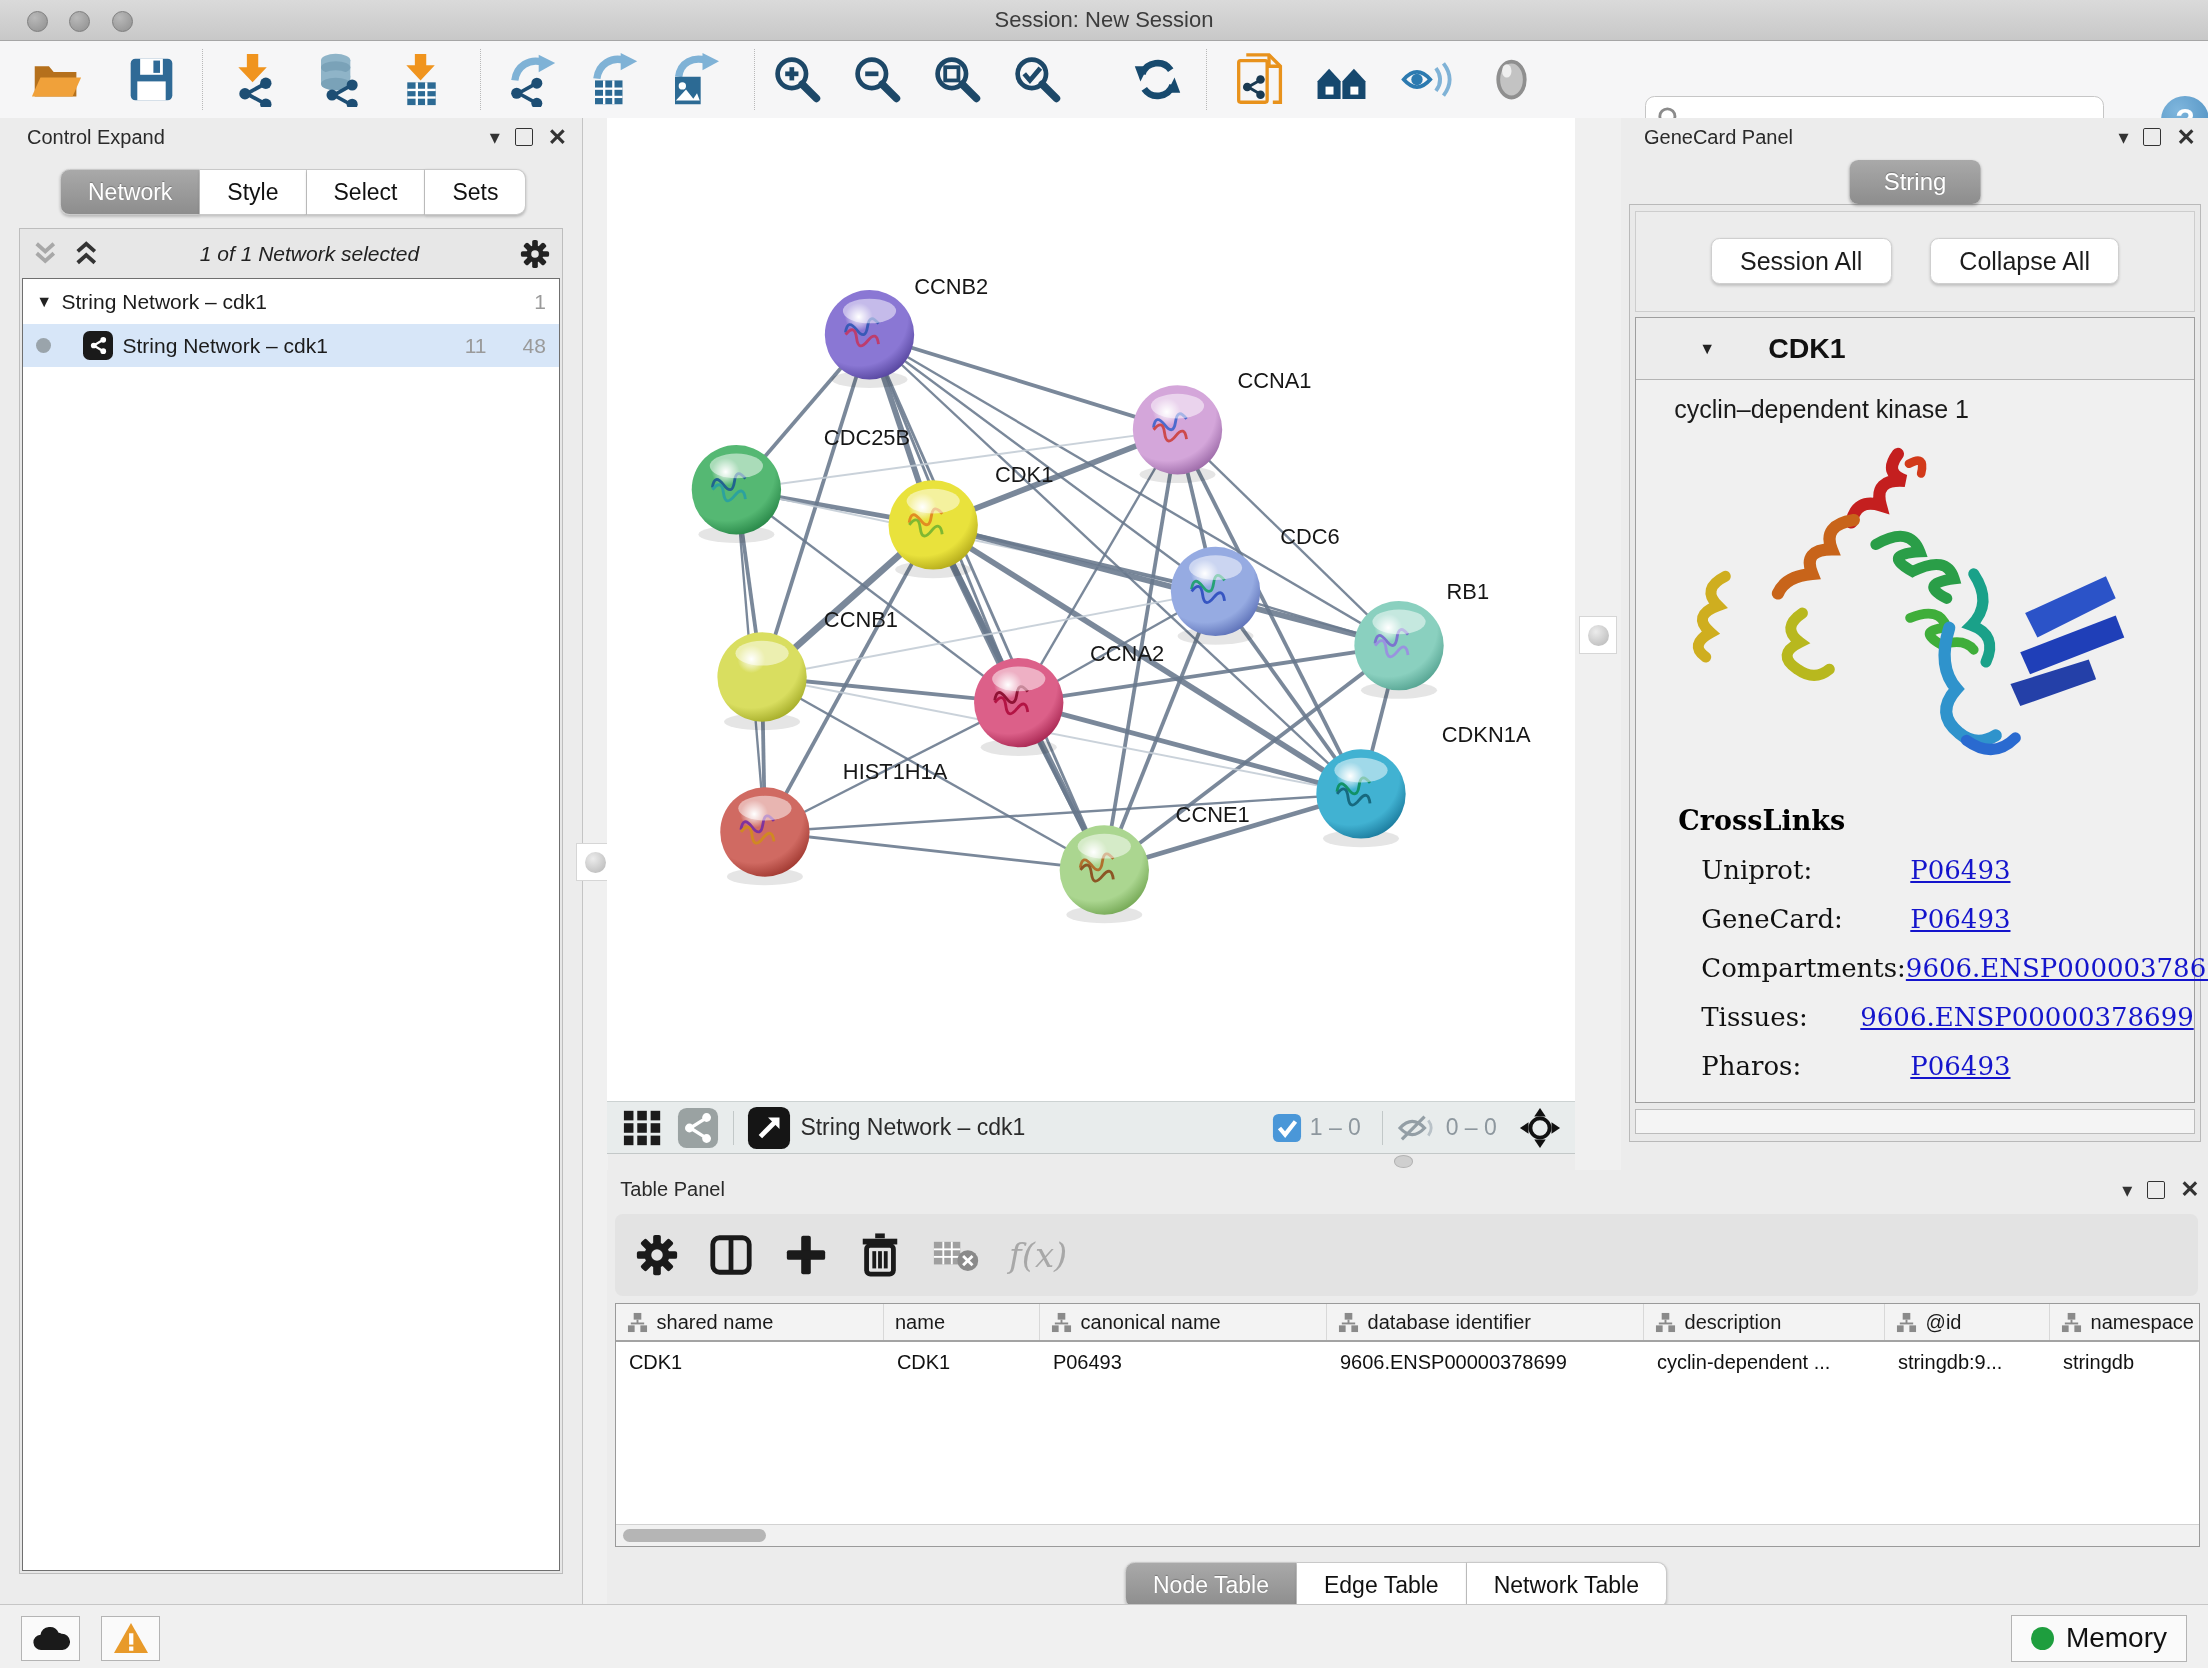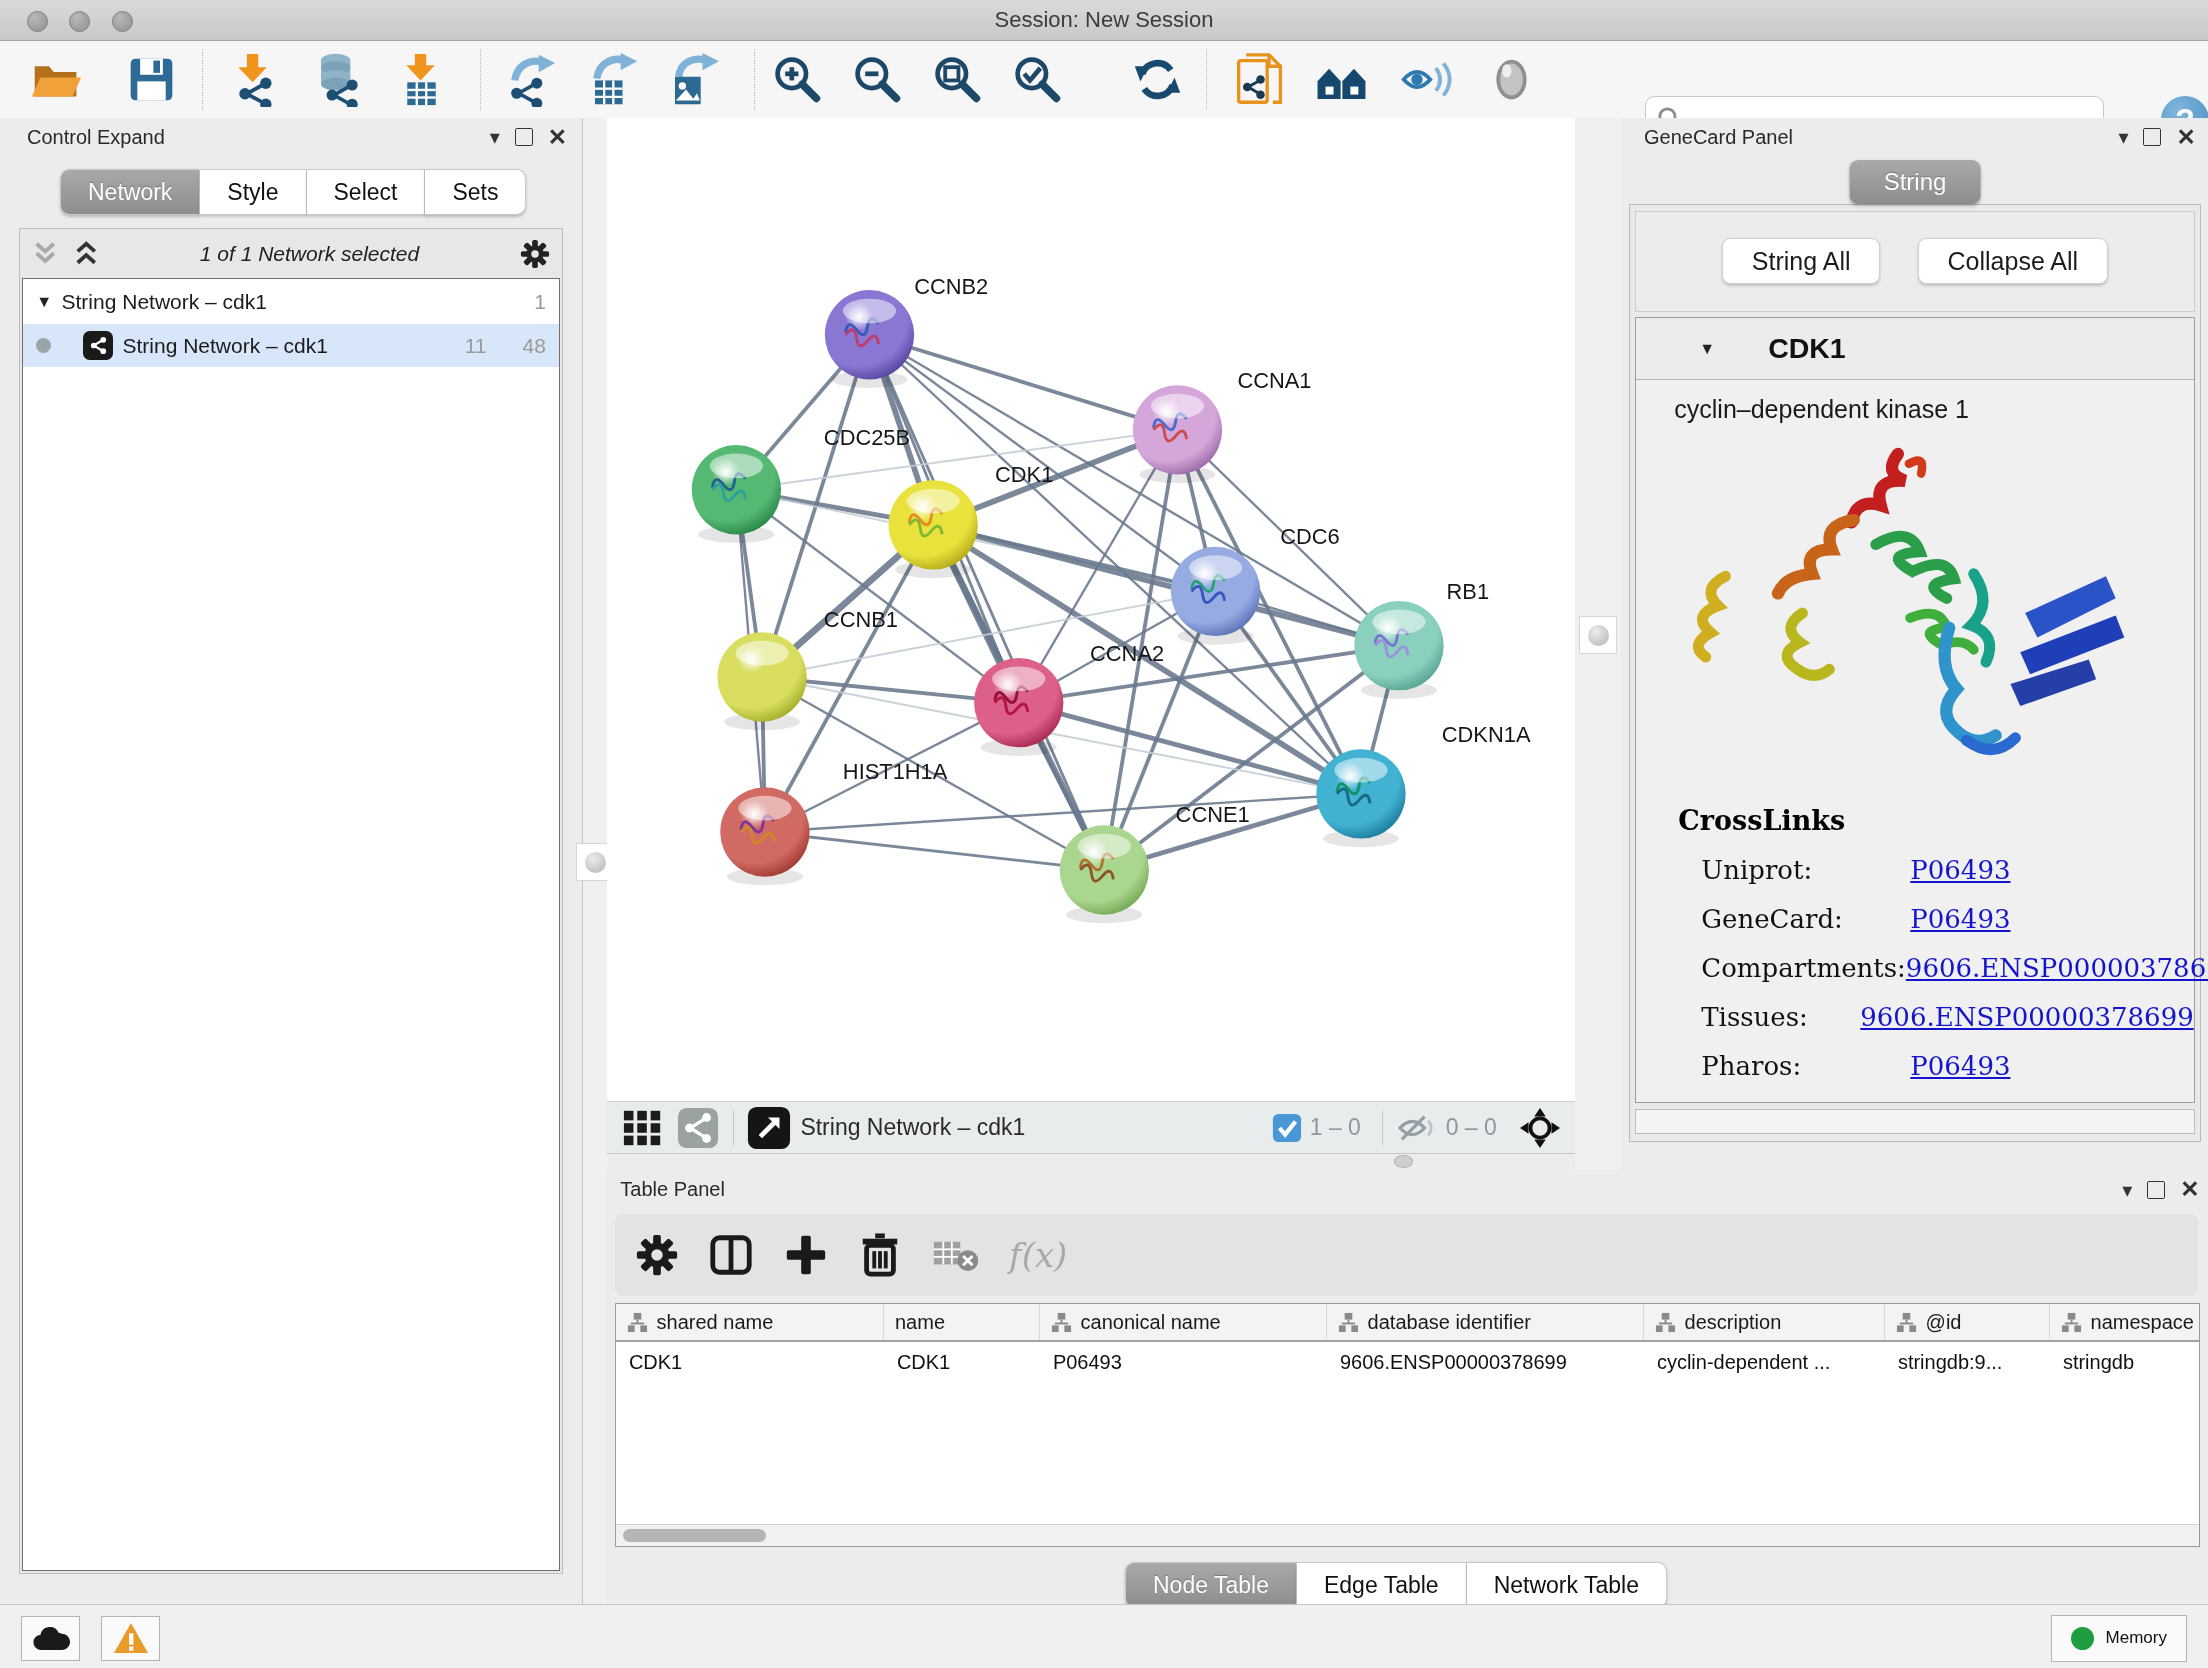--- a/index.html
+++ b/index.html
@@ -81,21 +81,21 @@
   .th-row{display:flex;height:36px;background:#f3f3f3;border-bottom:2px solid #a3a3a3;}
   .th-cell{display:flex;align-items:center;gap:8.6px;padding-left:11.4px;font-size:20px;color:#1a1a1a;border-right:1px solid #d8d8d8;box-sizing:border-box;flex:none;overflow:hidden;white-space:nowrap;}
   .tr-row{display:flex;height:40px;}
   .td-cell{display:flex;align-items:center;padding-left:13.3px;font-size:20px;color:#111;box-sizing:border-box;flex:none;overflow:hidden;white-space:nowrap;}
   .hscroll{position:absolute;left:0;right:0;bottom:0;height:21px;background:#f1f1f1;border-top:1px solid #d2d2d2;}
   .hthumb{position:absolute;left:7.6px;top:3.8px;width:143px;height:13.3px;border-radius:6.7px;background:#b5b5b5;}
   .td-tabs{position:absolute;left:518px;top:392px;}
   
   .statusbar{position:absolute;left:0;top:1604px;width:2208px;height:65px;background:#f0f0f0;border-top:1px solid #c6c6c6;}
   .sb-btn{position:absolute;top:10.5px;width:57px;height:43px;background:#fafafa;border:1.9px solid #b4b4b4;display:flex;align-items:center;justify-content:center;}
-  .memory{position:absolute;right:21px;top:9.5px;height:45px;background:#fafafa;border:1.9px solid #b4b4b4;display:flex;align-items:center;gap:11.4px;padding:0 19px;font-size:17px;color:#111;}
+  .memory{position:absolute;right:21px;top:9.5px;height:45px;background:#fafafa;border:1.9px solid #b4b4b4;display:flex;align-items:center;gap:11.4px;padding:0 19px;font-size:28px;color:#111;}
   .memdot{width:23px;height:23px;border-radius:50%;background:#1e9e3e;}
   text{font-family:"Liberation Sans",sans-serif;}
 </style>
 </head>
 <body>
 
 <div class="app">
 
   <div class="titlebar">
     <div class="tl" style="left:27px"></div>
@@ -606,21 +606,21 @@
       <span class="panel-title">GeneCard Panel</span>
       <span class="winbtns">
         <span>▾</span>
         <span class="sq"></span>
         <span class="x">✕</span>
       </span>
     </div>
     <div class="rp-tab">String</div>
     <div class="rp-outer">
       <div class="rp-btnbox">
-        <div class="rp-btn">String All</div>
+        <div class="rp-btn">Session All</div>
         <div class="rp-btn">Collapse All</div>
       </div>
       <div class="rp-content">
         <div class="rp-generow">
           <span class="tri">▼</span>
           <span class="gname">CDK1</span>
         </div>
         <div class="rp-desc">cyclin–dependent kinase 1</div>
         <svg class="rp-protein" width="514" height="371" viewBox="0 0 420 300">
           <g fill="none" stroke-linecap="round">

